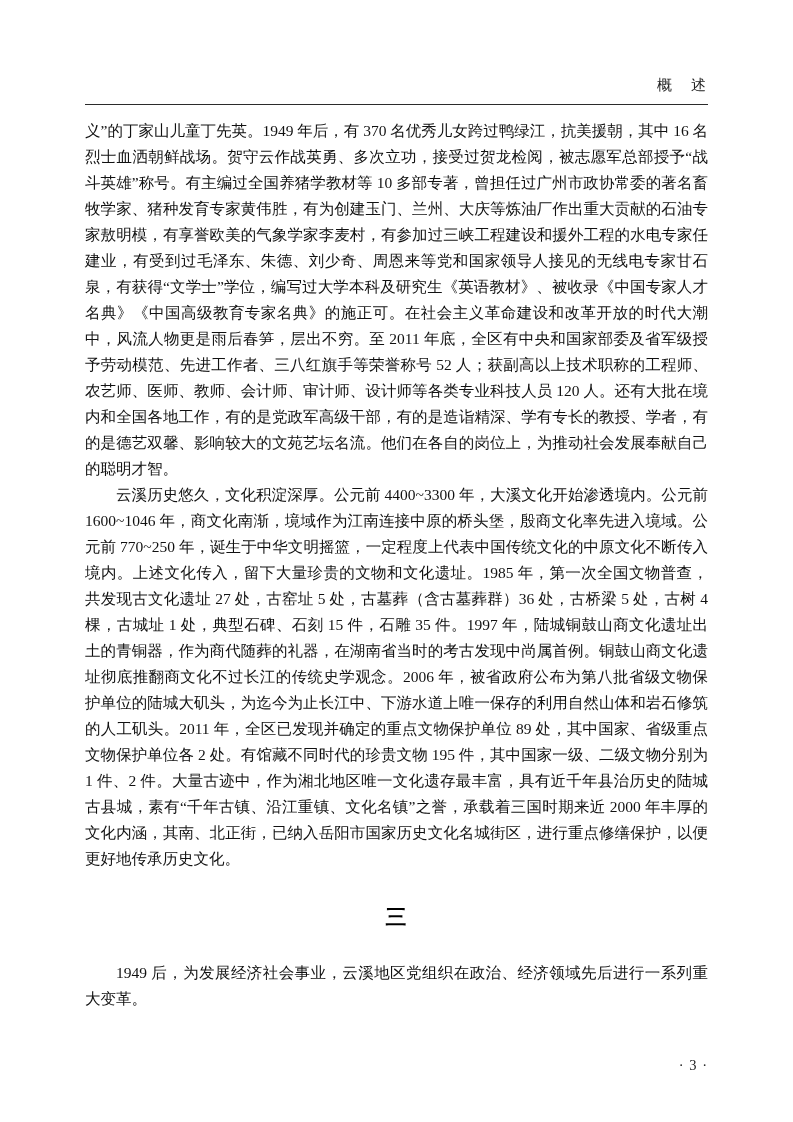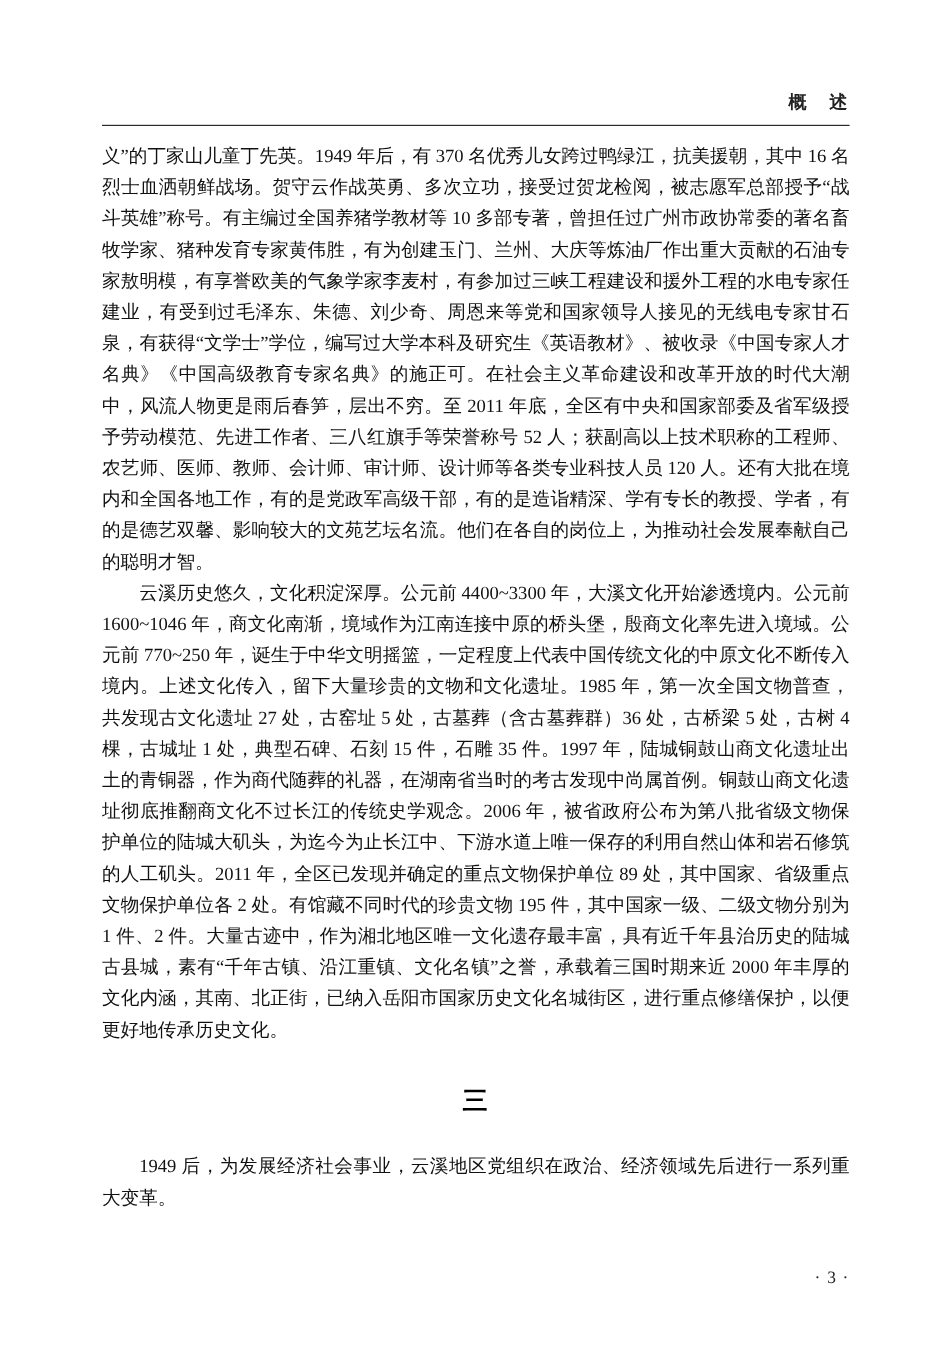--- a/index.html
+++ b/index.html
@@ -16,21 +16,21 @@
     background: #ffffff;
     padding: 0 85px;
     overflow: hidden;
   }
   .page-header {
     padding-top: 76px;
     text-align: right;
   }
   .header-title {
     font-size: 15px;
-    font-weight: bold;
+    font-weight: normal;
     color: #222222;
     letter-spacing: 2px;
   }
   .header-rule {
     border: none;
     border-top: 1.5px solid #2b2b2b;
     margin-top: 9px;
   }
   .page-body {
     margin-top: 13px;

